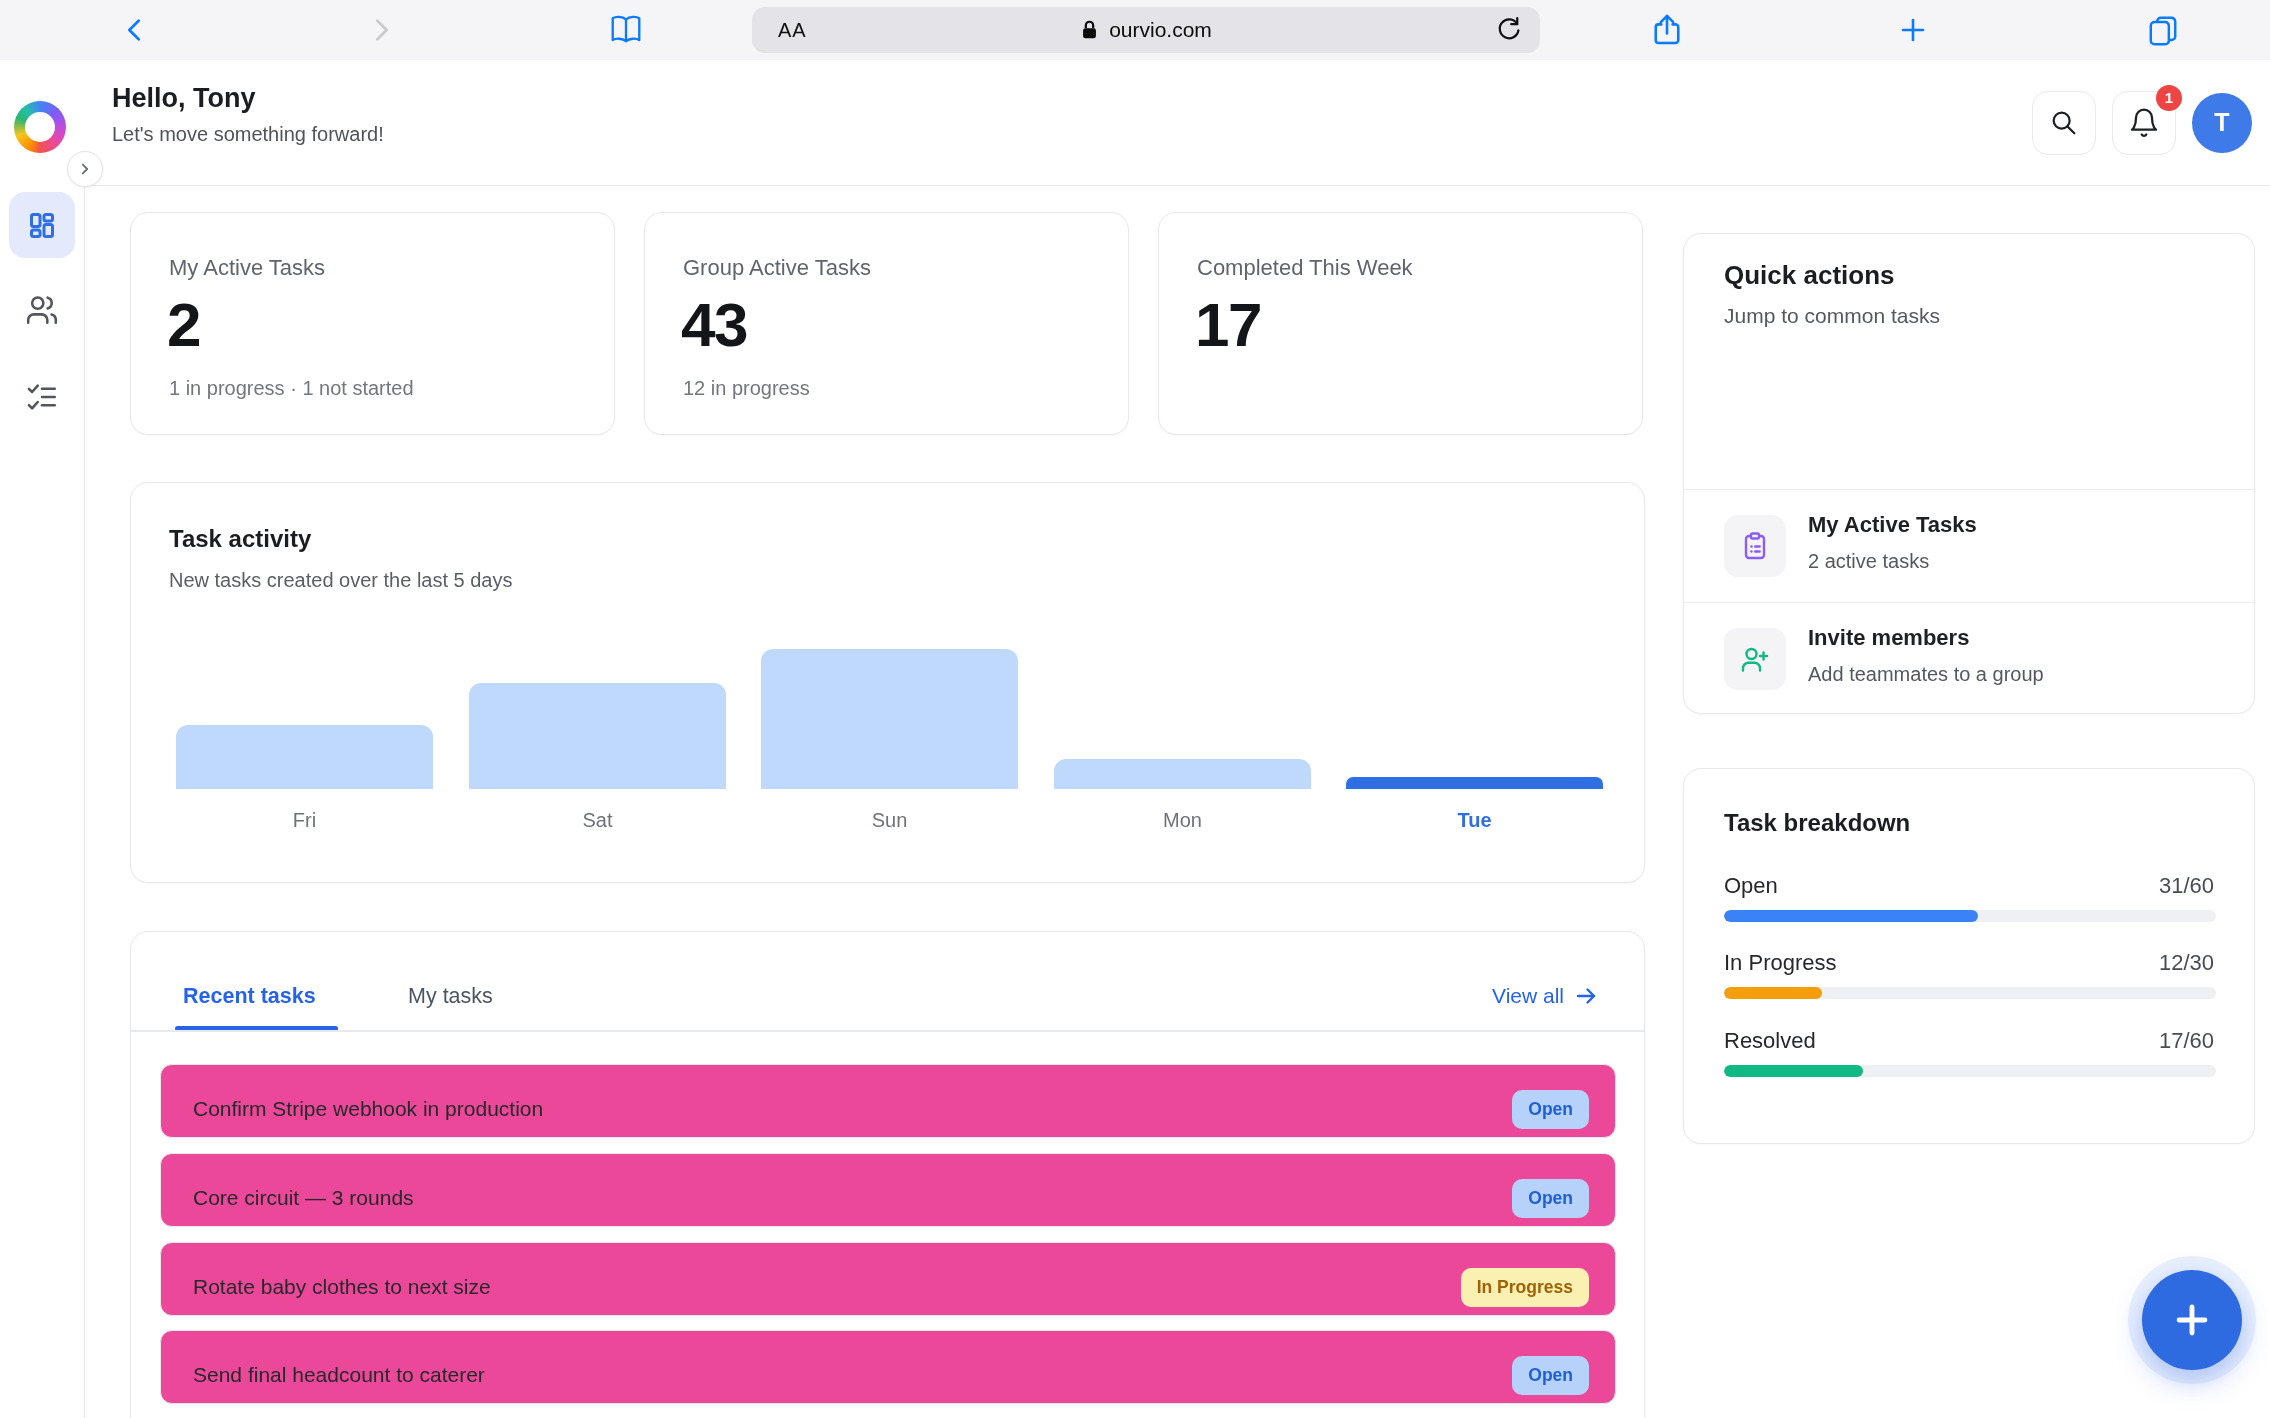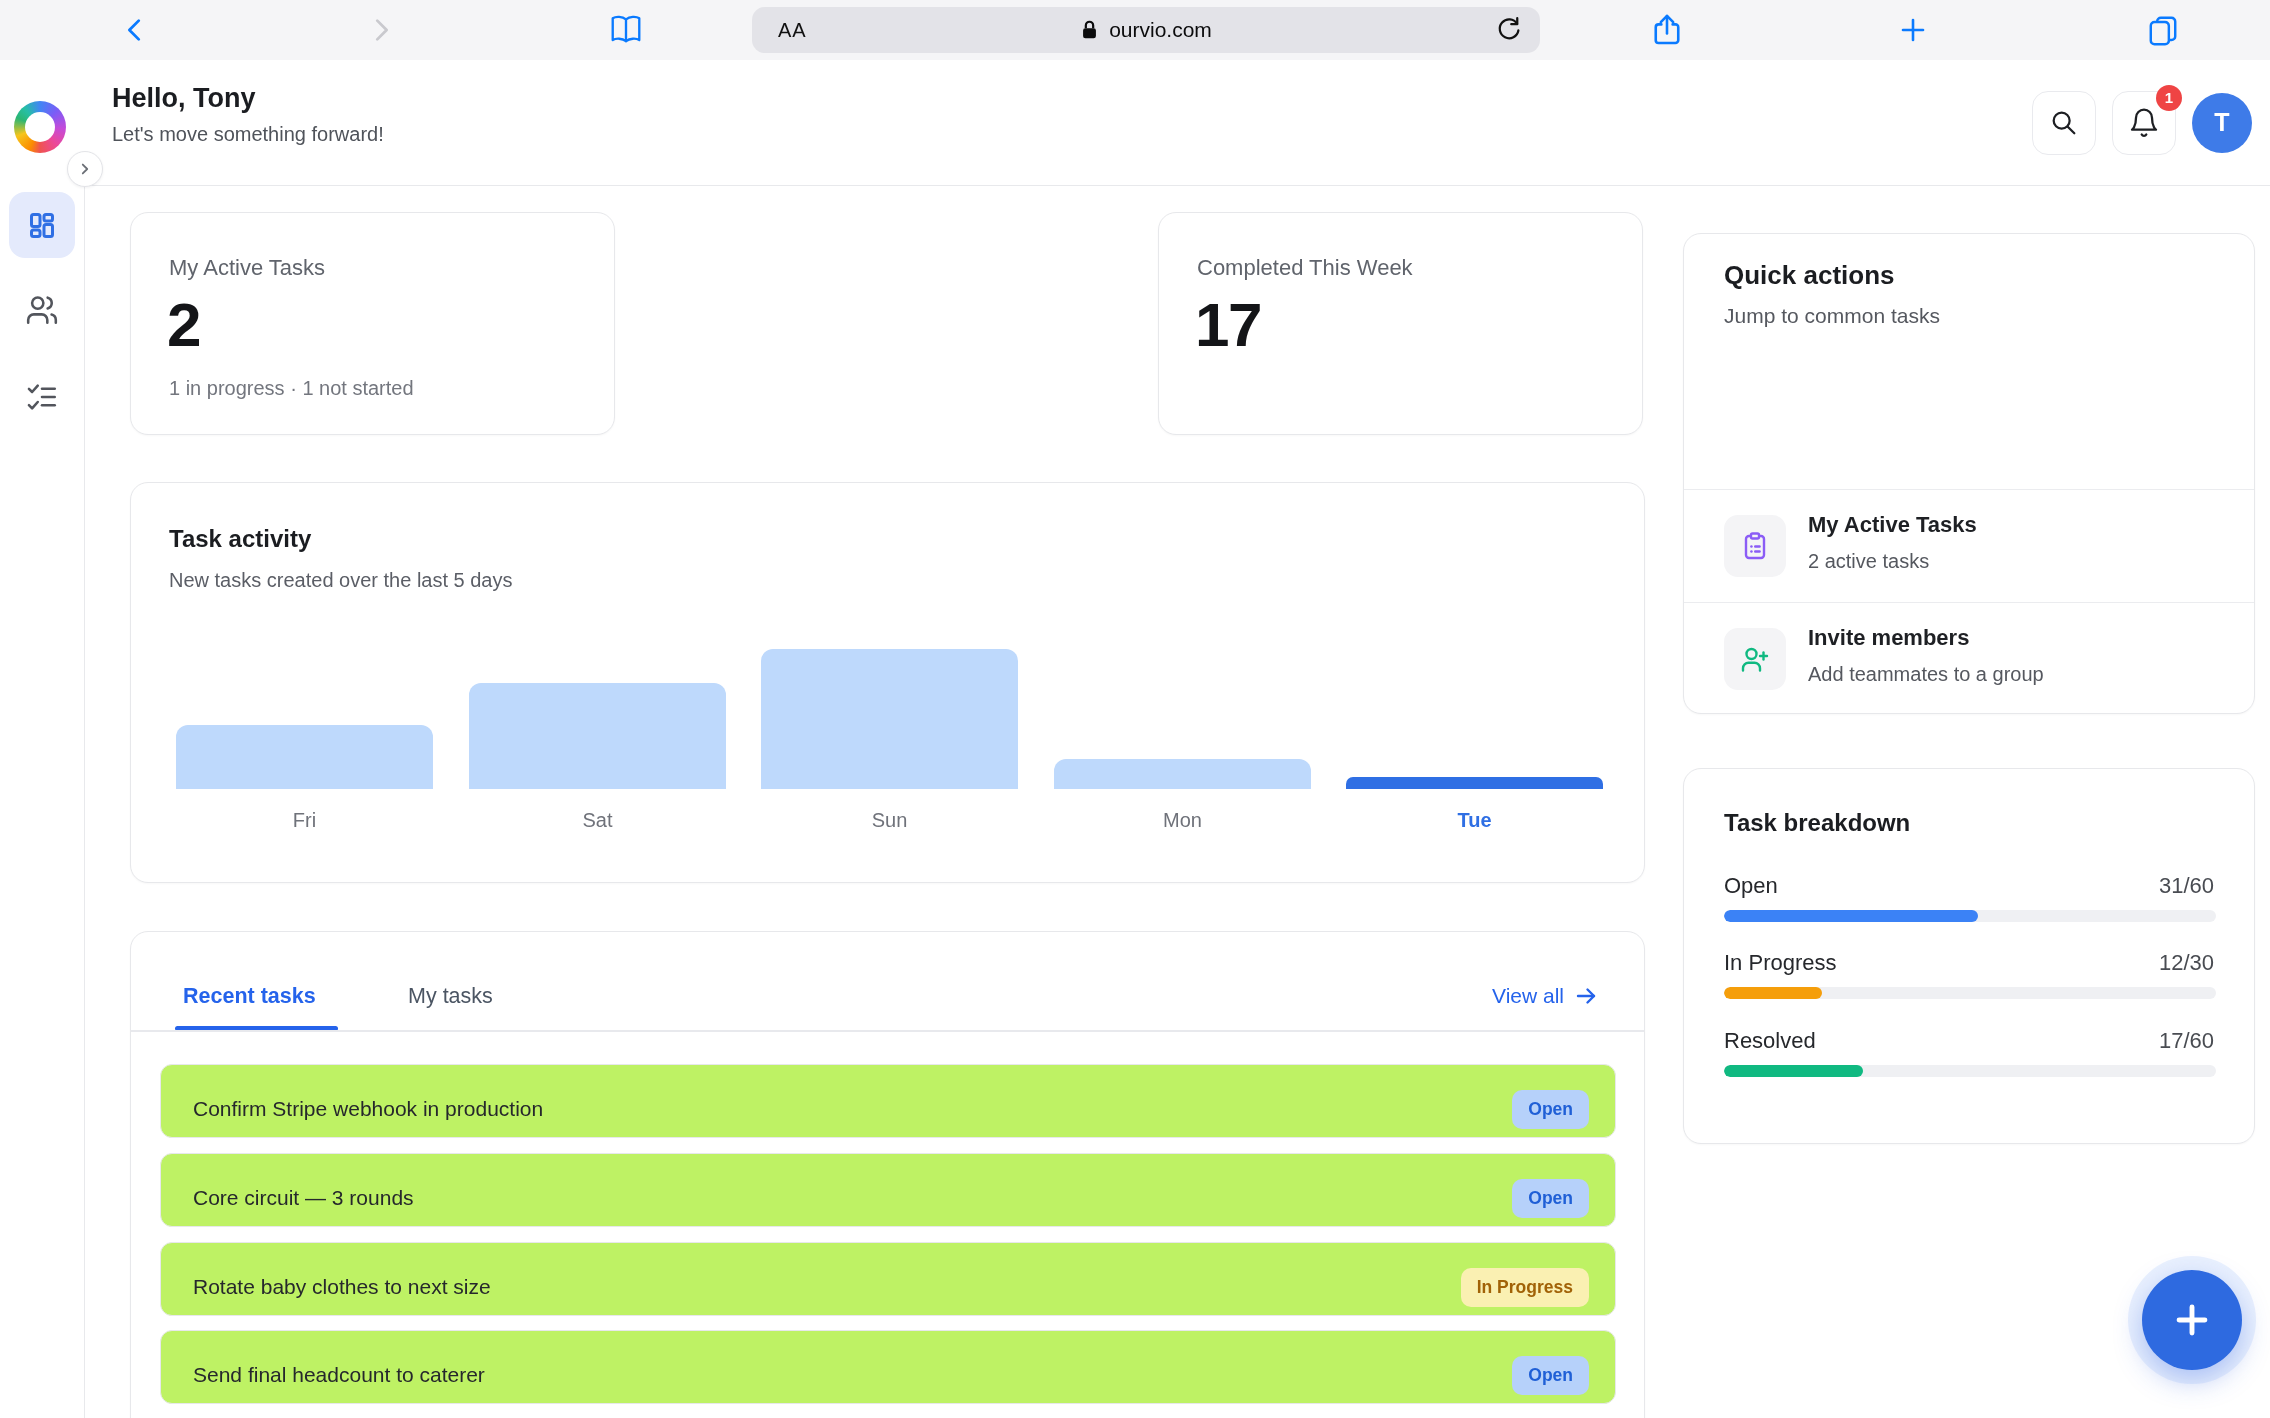--- a/index.html
+++ b/index.html
@@ -49,21 +49,21 @@
   .bar--hl{border-radius:7px 7px 0 0;}
   .bar-label{position:absolute;top:326px;width:257px;text-align:center;font-size:20px;color:#6f727a;}
   .bar-label.hl{color:#2f6fe4;font-weight:600;}
   
   .tab{position:absolute;top:52px;font-size:21.5px;cursor:pointer;}
   .tab.active{color:#2563eb;font-weight:600;}
   .tab.idle{color:#4b5563;font-weight:500;}
   .tab-underline{position:absolute;left:44px;top:94px;width:163px;height:4.5px;border-radius:3px;background:#2563eb;}
   .tabs-divider{position:absolute;left:0;right:0;top:98px;height:1.5px;background:#e8e9ed;}
   .view-all{position:absolute;right:46px;top:52px;display:flex;align-items:center;gap:10px;color:#2563eb;font-size:21px;font-weight:500;cursor:pointer;}
-  .trow{position:absolute;left:29px;width:1456px;height:74px;border:1.5px solid #e7e8eb;border-radius:12px;background:#bef264;
+  .trow{position:absolute;left:29px;width:1456px;height:74px;border:1.5px solid #e7e8eb;border-radius:12px;background:#ec4899;
     display:flex;align-items:center;justify-content:space-between;padding:16px 26px 0 32px;box-sizing:border-box;cursor:pointer;gap:40px;}
   .trow-title{font-size:21px;font-weight:500;color:#26282c;}
   .badge{font-size:17.5px;font-weight:600;padding:9px 16px;border-radius:10px;white-space:nowrap;}
   .badge--open{background:#b6d1fa;color:#1f5fd6;}
   .badge--progress{background:#faf0b2;color:#a16207;}
   
   .qa-title{position:absolute;left:40px;top:26px;font-size:26px;font-weight:700;color:#1b1d21;}
   .qa-sub{position:absolute;left:40px;top:70px;font-size:21px;color:#55585f;}
   .qa-item{position:absolute;left:0;width:100%;height:113px;border-top:1.5px solid #ebecef;cursor:pointer;}
   .qa-icon{position:absolute;left:40px;top:25px;width:62px;height:62px;border-radius:14px;background:#f4f4f6;display:flex;align-items:center;justify-content:center;}
@@ -195,20 +195,25 @@
         <span class="nbadge">1</span>
       </div>
       <div class="avatar">T</div>
     </div>
   </div>
 
   <div class="card" style="left:130px;top:212px;width:485px;height:223px;">
     <div class="stat-label">My Active Tasks</div>
     <div class="stat-value">2</div>
     <div class="stat-detail">1 in progress · 1 not started</div>
+  </div>
+  <div class="card" style="left:644px;top:212px;width:485px;height:223px;">
+    <div class="stat-label">Group Active Tasks</div>
+    <div class="stat-value">43</div>
+    <div class="stat-detail">12 in progress</div>
   </div>
   <div class="card" style="left:1158px;top:212px;width:485px;height:223px;">
     <div class="stat-label">Completed This Week</div>
     <div class="stat-value">17</div>
     <div class="stat-detail"></div>
   </div>
 
   <div class="card" style="left:130px;top:482px;width:1515px;height:401px;">
     <div class="act-title">Task activity</div>
     <div class="act-sub">New tasks created over the last 5 days</div>

